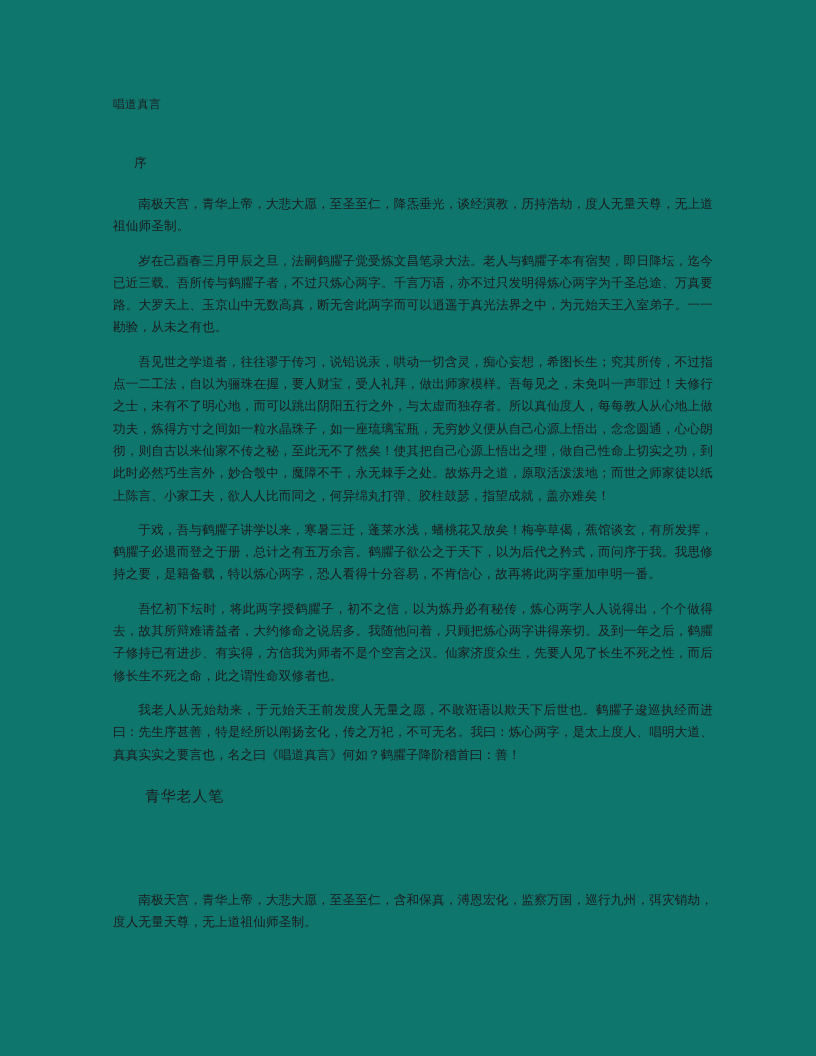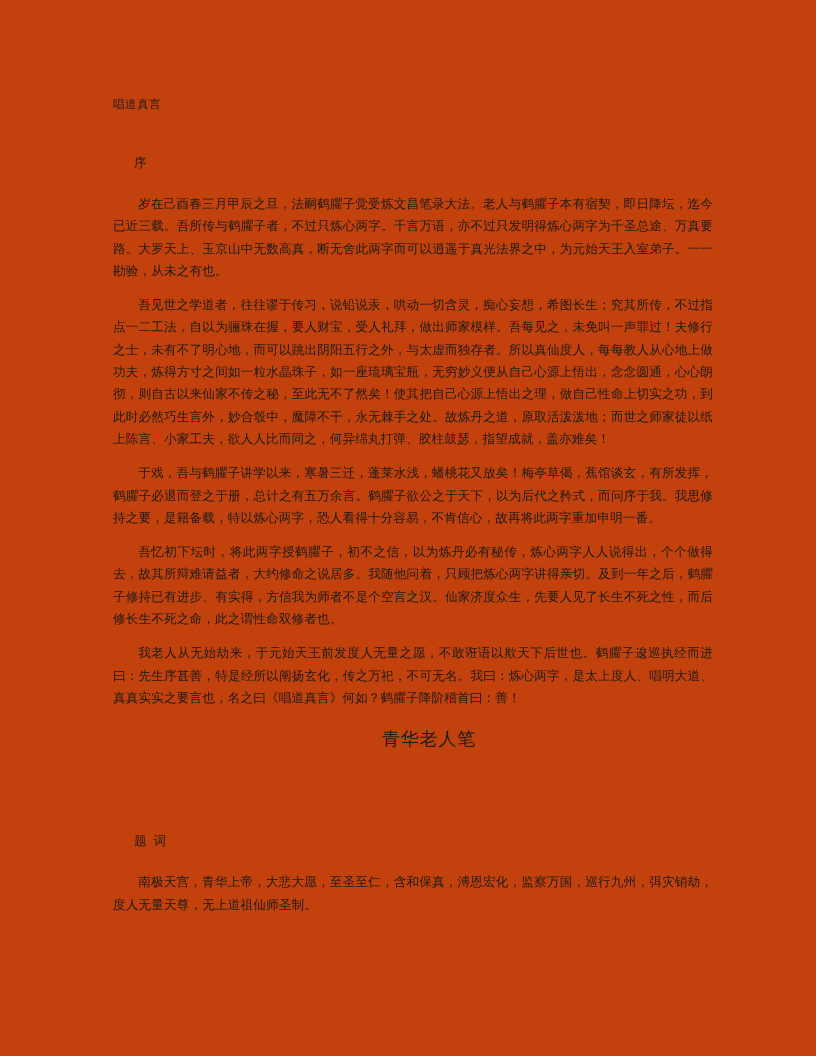--- a/index.html
+++ b/index.html
@@ -16,21 +16,21 @@
     color: #1a1a1a;
     -webkit-font-smoothing: antialiased;
   }
 
   .page {
     position: absolute;
     left: 0;
     top: 0;
     width: 816px;
     height: 1056px;
-    background: #c2410c;
+    background: #0f766e;
     box-sizing: border-box;
     padding-left: 48px;
   }
 
   .content {
     position: absolute;
     left: 113px;
     top: 96px;
     width: 600px;
   }
@@ -65,51 +65,50 @@
     text-indent: 2em;
     margin: 0 0 12px 0;
     color: #1b1b1b;
     letter-spacing: 0.15px;
   }
 
   .para:last-child { margin-bottom: 16px; }
 
   
   .signature {
-    font-size: 18px;
+    font-size: 15px;
     line-height: 18px;
     letter-spacing: 0.8px;
     margin: 21px 0 0 0;
     padding-left: 32px;
     color: #1c1c1c;
-    text-align: center;
   }
 
   .block-gap {
     height: 84px;
   }
 </style>
 </head>
 <body>
 
 <div class="page">
   <div class="content">
 
     <h1 class="doc-title">唱道真言</h1>
 
     <h2 class="section-heading">序</h2>
 
+    <p class="para">南极天宫，青华上帝，大悲大愿，至圣至仁，降炁垂光，谈经演教，历持浩劫，度人无量天尊，无上道祖仙师圣制。</p>
     <p class="para">岁在己酉春三月甲辰之旦，法嗣鹤臞子觉受炼文昌笔录大法。老人与鹤臞子本有宿契，即日降坛，迄今已近三载。吾所传与鹤臞子者，不过只炼心两字。千言万语，亦不过只发明得炼心两字为千圣总途、万真要路。大罗天上、玉京山中无数高真，断无舍此两字而可以逍遥于真光法界之中，为元始天王入室弟子。一一勘验，从未之有也。</p>
     <p class="para">吾见世之学道者，往往谬于传习，说铅说汞，哄动一切含灵，痴心妄想，希图长生；究其所传，不过指点一二工法，自以为骊珠在握，要人财宝，受人礼拜，做出师家模样。吾每见之，未免叫一声罪过！夫修行之士，未有不了明心地，而可以跳出阴阳五行之外，与太虚而独存者。所以真仙度人，每每教人从心地上做功夫，炼得方寸之间如一粒水晶珠子，如一座琉璃宝瓶，无穷妙义便从自己心源上悟出，念念圆通，心心朗彻，则自古以来仙家不传之秘，至此无不了然矣！使其把自己心源上悟出之理，做自己性命上切实之功，到此时必然巧生言外，妙合彀中，魔障不干，永无棘手之处。故炼丹之道，原取活泼泼地；而世之师家徒以纸上陈言、小家工夫，欲人人比而同之，何异绵丸打弹、胶柱鼓瑟，指望成就，盖亦难矣！</p>
     <p class="para">于戏，吾与鹤臞子讲学以来，寒暑三迁，蓬莱水浅，蟠桃花又放矣！梅亭草偈，蕉馆谈玄，有所发挥，鹤臞子必退而登之于册，总计之有五万余言。鹤臞子欲公之于天下，以为后代之矜式，而问序于我。我思修持之要，是籍备载，特以炼心两字，恐人看得十分容易，不肯信心，故再将此两字重加申明一番。</p>
     <p class="para">吾忆初下坛时，将此两字授鹤臞子，初不之信，以为炼丹必有秘传，炼心两字人人说得出，个个做得去，故其所辩难请益者，大约修命之说居多。我随他问着，只顾把炼心两字讲得亲切。及到一年之后，鹤臞子修持已有进步、有实得，方信我为师者不是个空言之汉。仙家济度众生，先要人见了长生不死之性，而后修长生不死之命，此之谓性命双修者也。</p>
     <p class="para">我老人从无始劫来，于元始天王前发度人无量之愿，不敢诳语以欺天下后世也。鹤臞子逡巡执经而进曰：先生序甚善，特是经所以阐扬玄化，传之万祀，不可无名。我曰：炼心两字，是太上度人、唱明大道、真真实实之要言也，名之曰《唱道真言》何如？鹤臞子降阶稽首曰：善！</p>
 
     <p class="signature">青华老人笔</p>
 
     <div class="block-gap"></div>
 
-    <h2 class="section-heading">题 词</h2>
 
     <p class="para">南极天宫，青华上帝，大悲大愿，至圣至仁，含和保真，溥恩宏化，监察万国，巡行九州，弭灾销劫，度人无量天尊，无上道祖仙师圣制。</p>
 
   </div>
 </div>
 
 </body></html>

